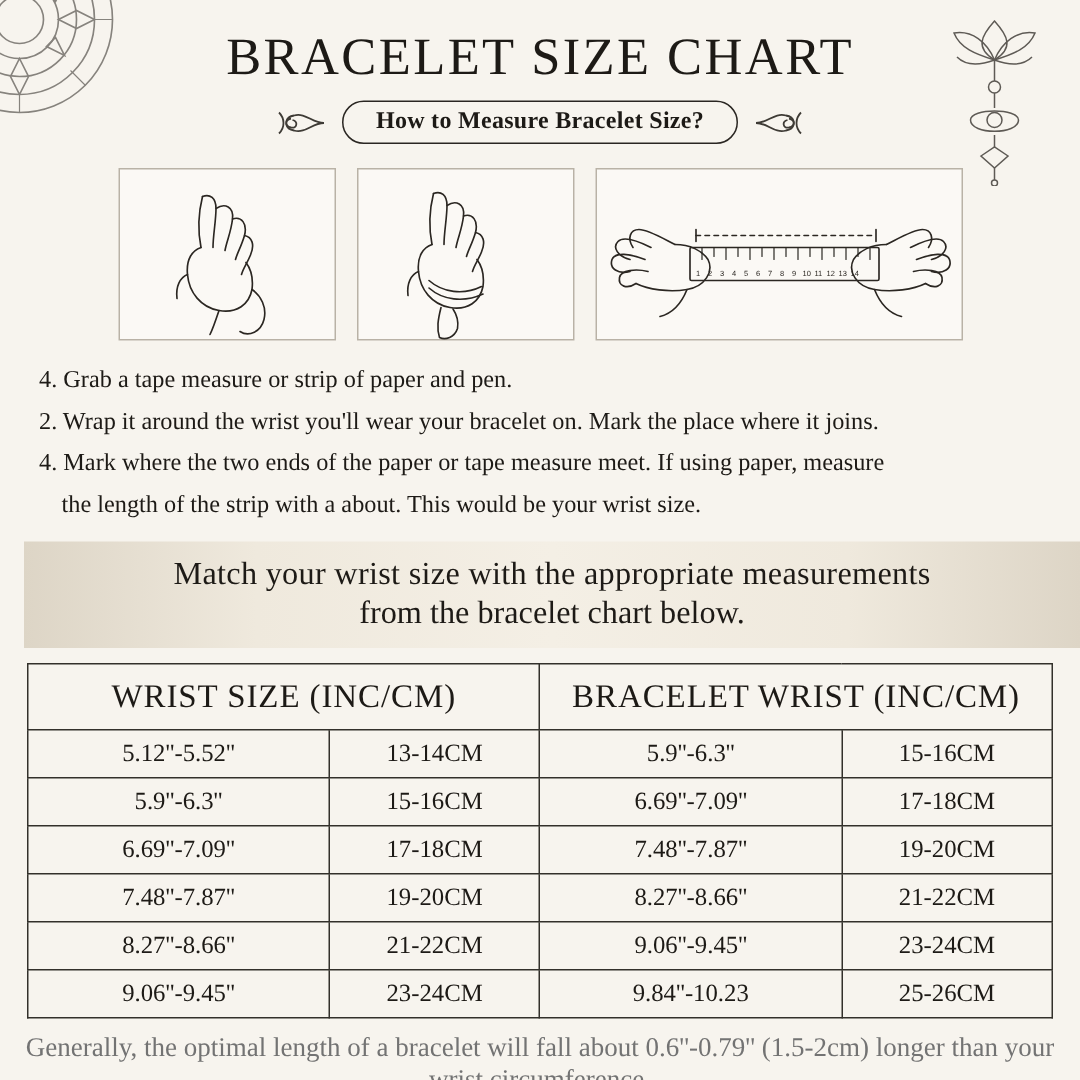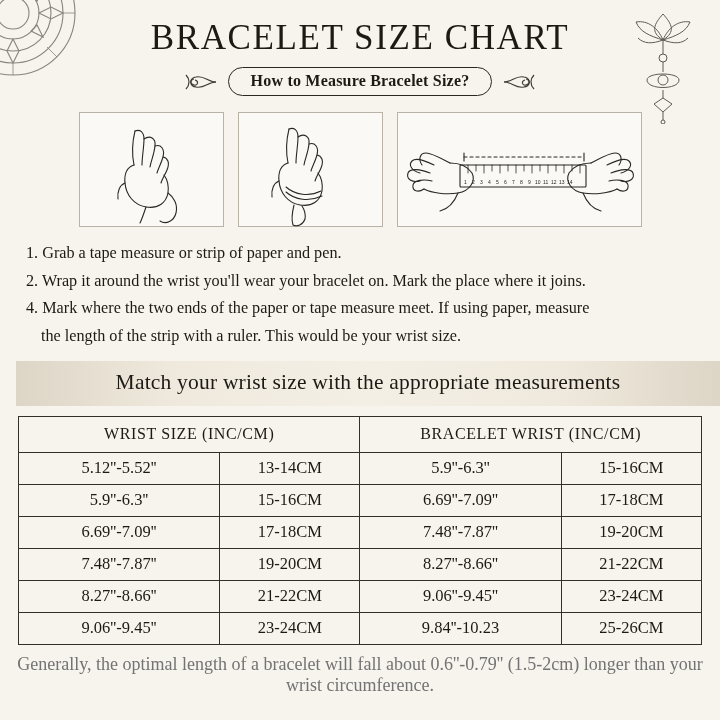--- a/index.html
+++ b/index.html
@@ -129,21 +129,21 @@
     margin: 10px auto 0 auto;
     font-size: 16.5px;
   }
   table.size-table td, table.size-table th {
     border: 1px solid #33302b;
     text-align: center;
     padding: 5px 2px 6px 2px;
     font-weight: normal;
   }
   table.size-table thead th {
-    font-size: 16px;
+    font-size: 22px;
     letter-spacing: 0.6px;
     padding: 8px 2px 9px 2px;
   }
   .col-a { width: 202px; }
   .col-b { width: 140px; }
   .col-c { width: 202px; }
   .col-d { width: 140px; }
 
   .footnote {
     text-align: center;
@@ -309,28 +309,29 @@
             <text x="153" y="71">12</text>
           <text x="161" y="71">13</text>
             <text x="169" y="71">14</text>
         </g>
       </svg>
     </div>
 
   </div>
 
   <div class="steps">
-    <div class="step">1. Grab a tape measure or strip of paper and pen.</div>
+    <div class="step">4. Grab a tape measure or strip of paper and pen.</div>
     <div class="step">2. Wrap it around the wrist you'll wear your bracelet on. Mark the place where it joins.</div>
     <div class="step">4. Mark where the two ends of the paper or tape measure meet. If using paper, measure</div>
-    <div class="step"><span class="indent">the length of the strip with a ruler. This would be your wrist size.</span></div>
+    <div class="step"><span class="indent">the length of the strip with a about. This would be your wrist size.</span></div>
   </div>
 
   <div class="banner">
     <div class="l1">Match your wrist size with the appropriate measurements</div>
+    <div class="l2">from the bracelet chart below.</div>
   </div>
 
   <table class="size-table">
     <thead>
       <tr>
         <th colspan="2" class="col-a">WRIST SIZE (INC/CM)</th>
         <th colspan="2" class="col-c">BRACELET WRIST  (INC/CM)</th>
       </tr>
     </thead>
     <tbody>

